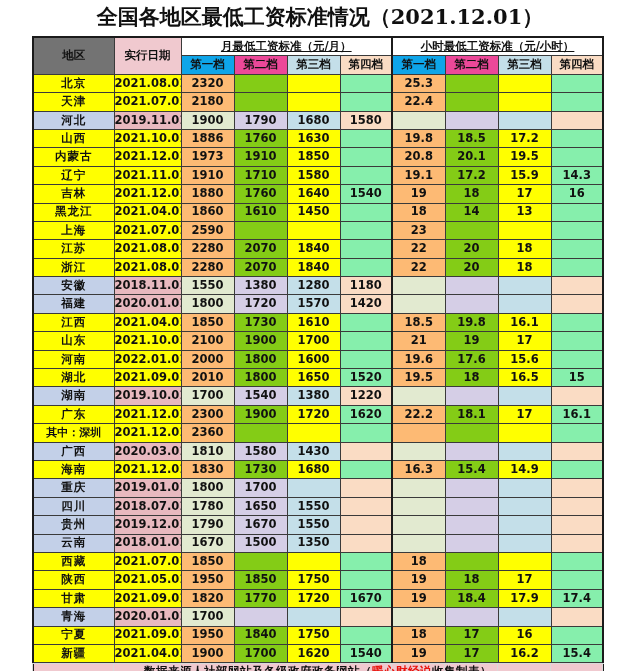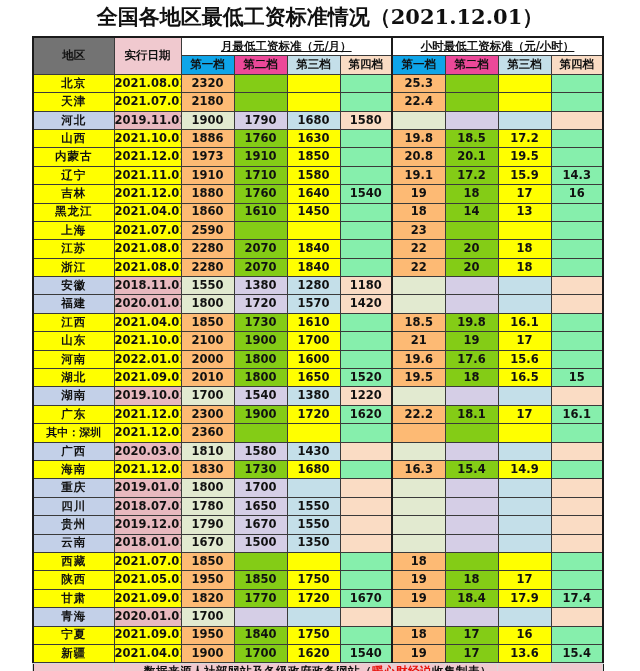--- a/index.html
+++ b/index.html
@@ -512,21 +512,21 @@
           </tr>
           <tr>
             <td class="reg reg-y">新疆</td>
             <td class="date-y">2021.04.01</td>
             <td class="c1-y">1900</td>
             <td class="c2-y">1700</td>
             <td class="c3-y">1620</td>
             <td class="c4-y">1540</td>
             <td class="c1-y grp-left">19</td>
             <td class="c2-y">17</td>
-            <td class="c3-y">13.6</td>
+            <td class="c3-y">16.2</td>
             <td class="c4-y">15.4</td>
           </tr>
         </tbody>
       <tfoot>
         <tr>
           <td class="footer" colspan="10">
             <span>数据来源人社部网站及各级政府政务网站（</span><span class="accent">暖心财经说</span><span>收集制表）</span>
           </td>
         </tr>
       </tfoot>

